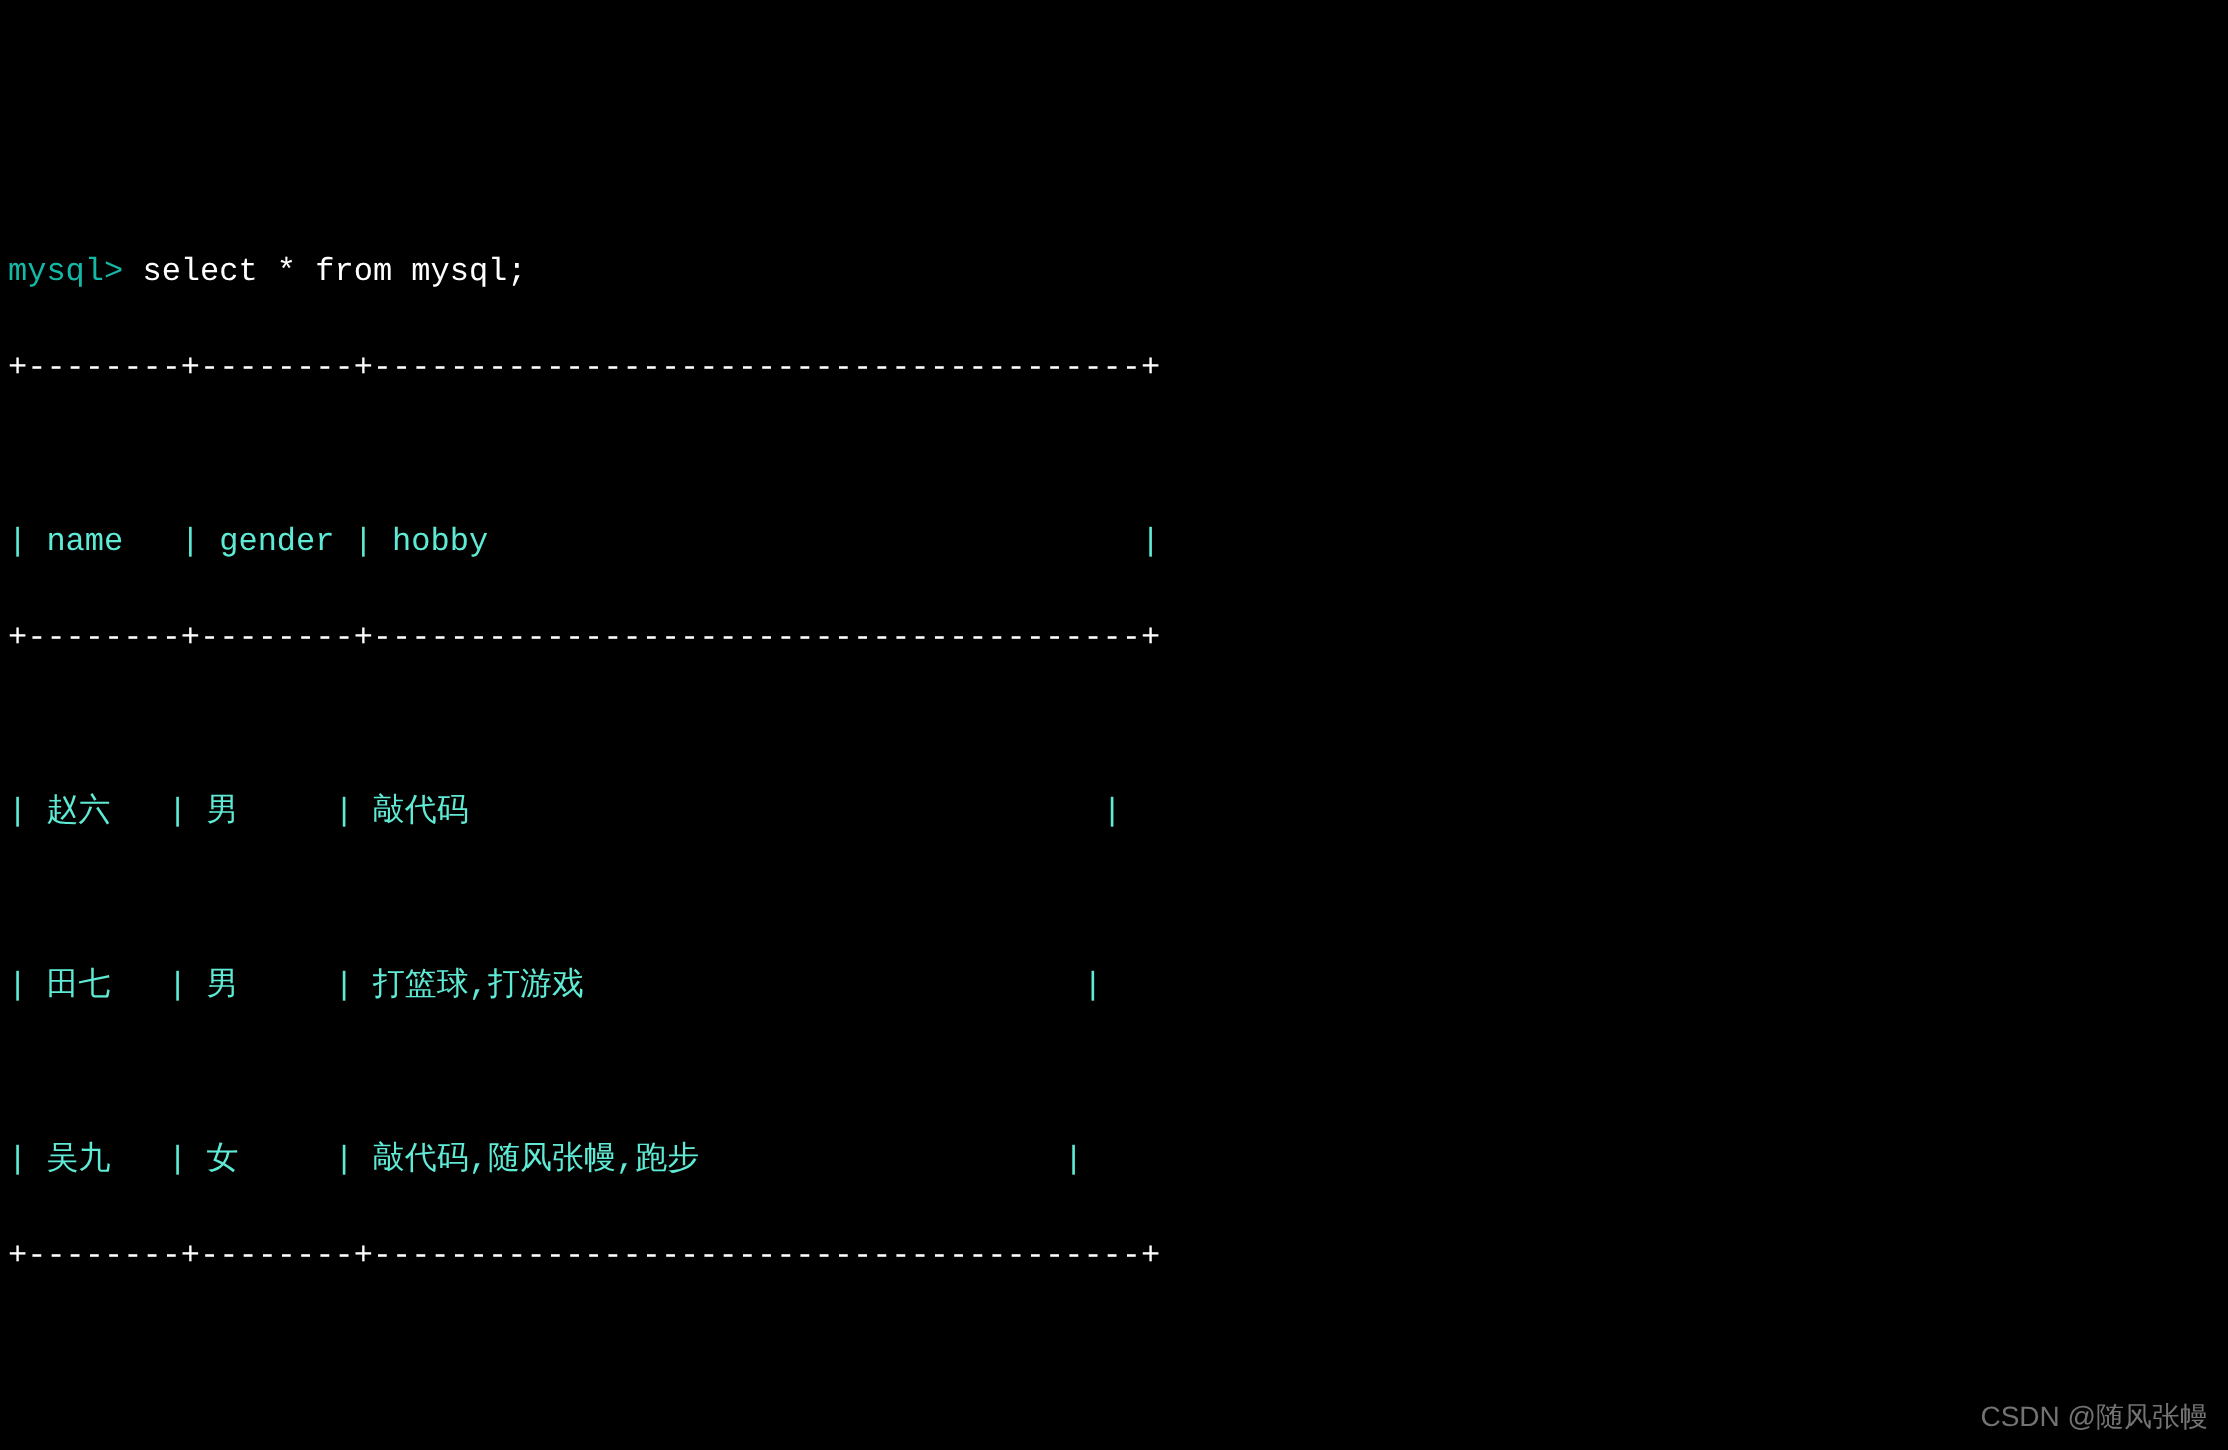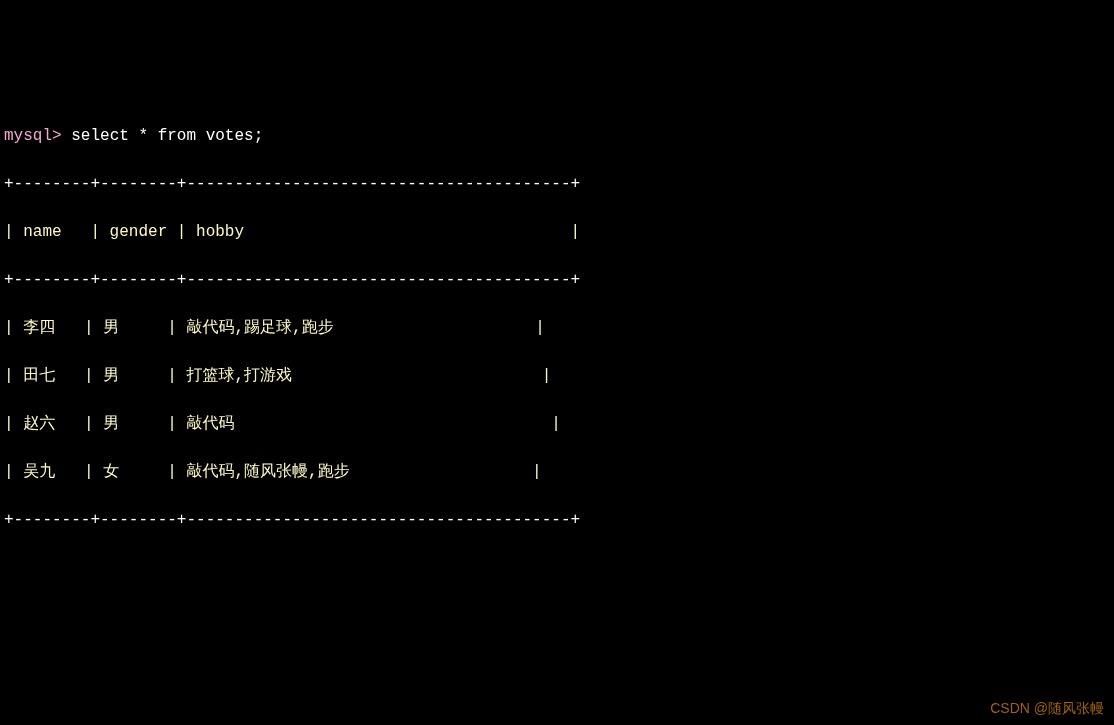--- a/index.html
+++ b/index.html
@@ -13,54 +13,54 @@
       font-family: "Consolas", "Courier New", monospace;
       font-size: 16px;
       line-height: 1.5;
       padding: 4px;
       width: 1114px;
       height: 725px;
       position: relative;
       white-space: pre;
     }
     .prompt {
-      color: #f9a8d4;
+      color: #14b8a6;
     }
     .query-line {
       margin-bottom: 0;
     }
     .separator-line {
       color: #ffffff;
       font-family: inherit;
     }
     .data-row {
-      color: #fef9c3;
+      color: #5eead4;
+      margin-top: 39px;
     }
     .watermark {
       position: absolute;
       bottom: 6px;
       right: 10px;
-      color: #a16207;
+      color: #737373;
       font-size: 14px;
       font-family: Arial, sans-serif;
     }
   </style>
 </head>
 <body>
 
 
 
 <div class="terminal">
-<div class="query-line"><span class="prompt">mysql&gt;</span> <span>select * from votes;</span></div>
+<div class="query-line"><span class="prompt">mysql&gt;</span> <span>select * from mysql;</span></div>
 <div class="separator-line">+--------+--------+----------------------------------------+</div>
 <div class="data-row">| name   | gender | hobby                                  |</div>
 <div class="separator-line">+--------+--------+----------------------------------------+</div>
-<div class="data-row">| 李四   | 男     | 敲代码,踢足球,跑步                     |</div>
+<div class="data-row">| 赵六   | 男     | 敲代码                                 |</div>
 <div class="data-row">| 田七   | 男     | 打篮球,打游戏                          |</div>
-<div class="data-row">| 赵六   | 男     | 敲代码                                 |</div>
 <div class="data-row">| 吴九   | 女     | 敲代码,随风张幔,跑步                   |</div>
 <div class="separator-line">+--------+--------+----------------------------------------+</div>
 
 
 
 
 
 
 
 

